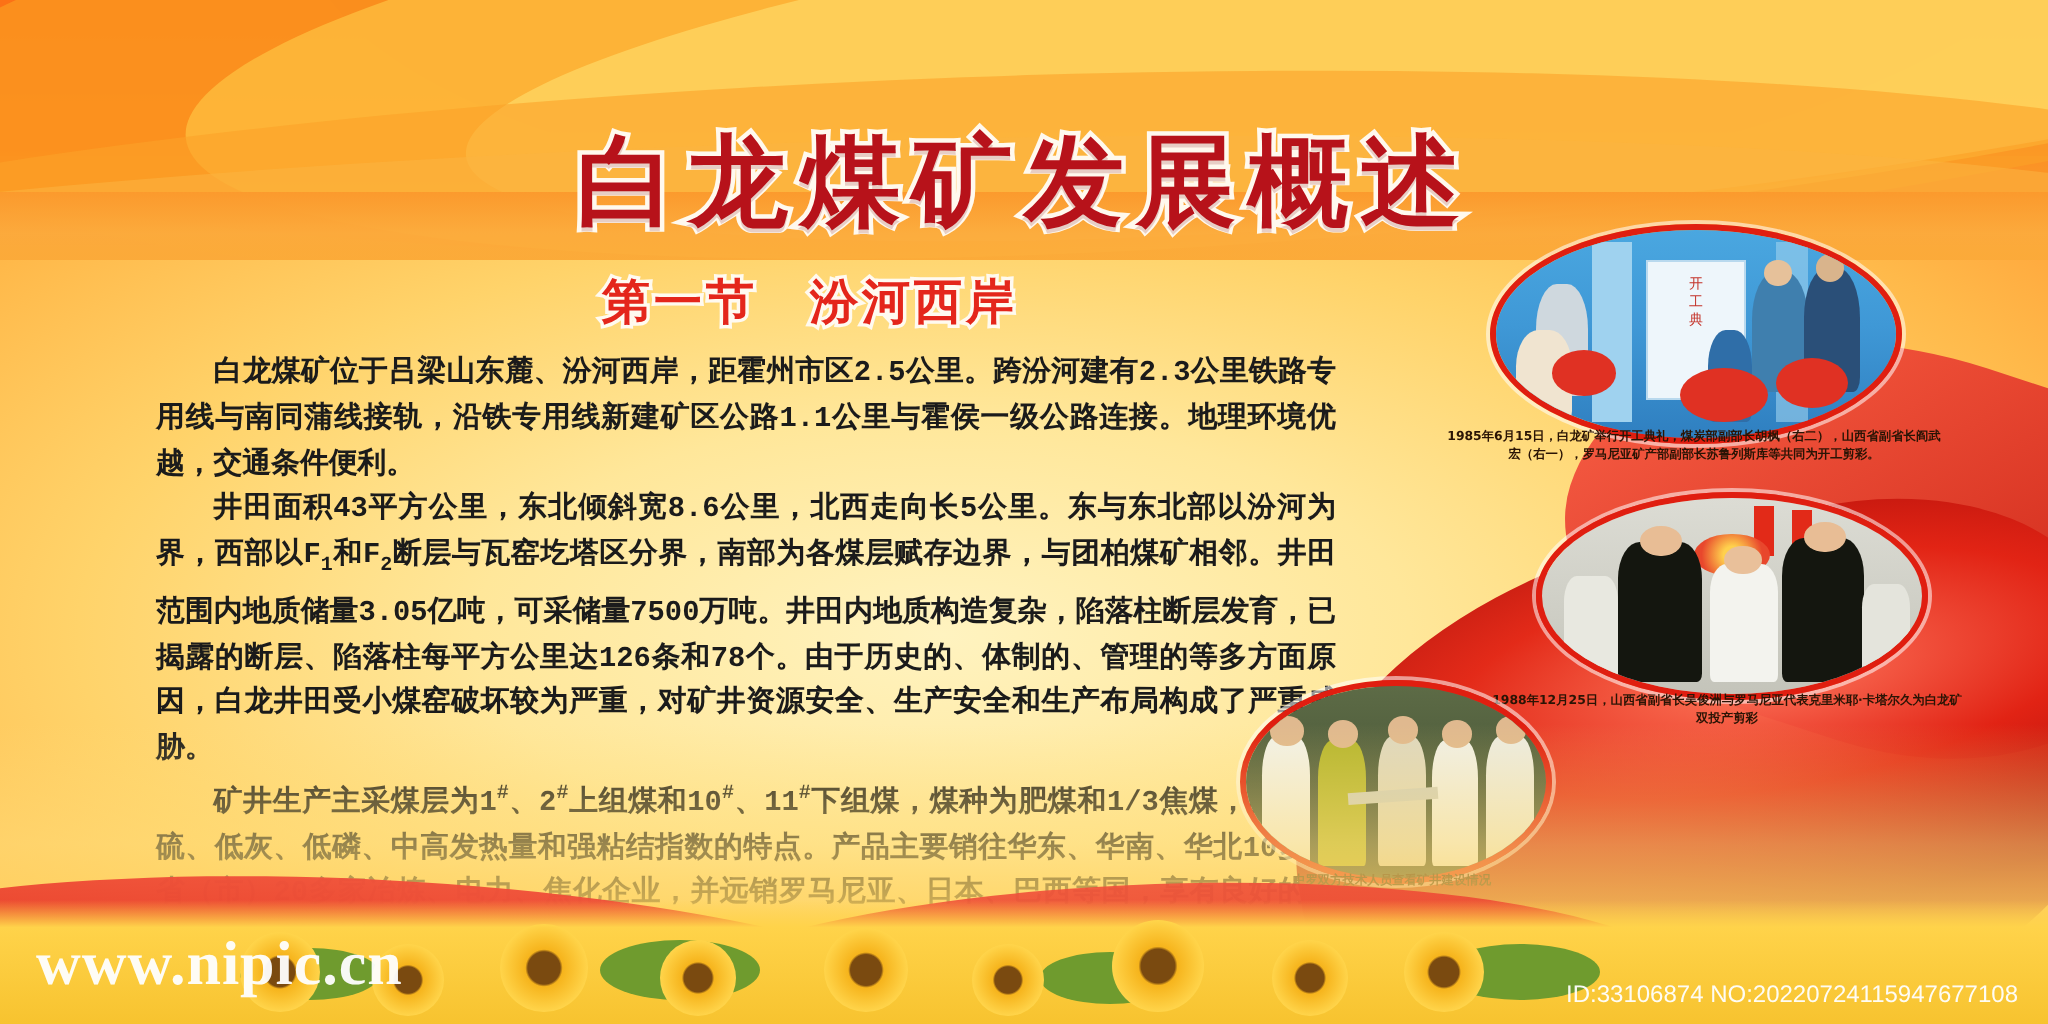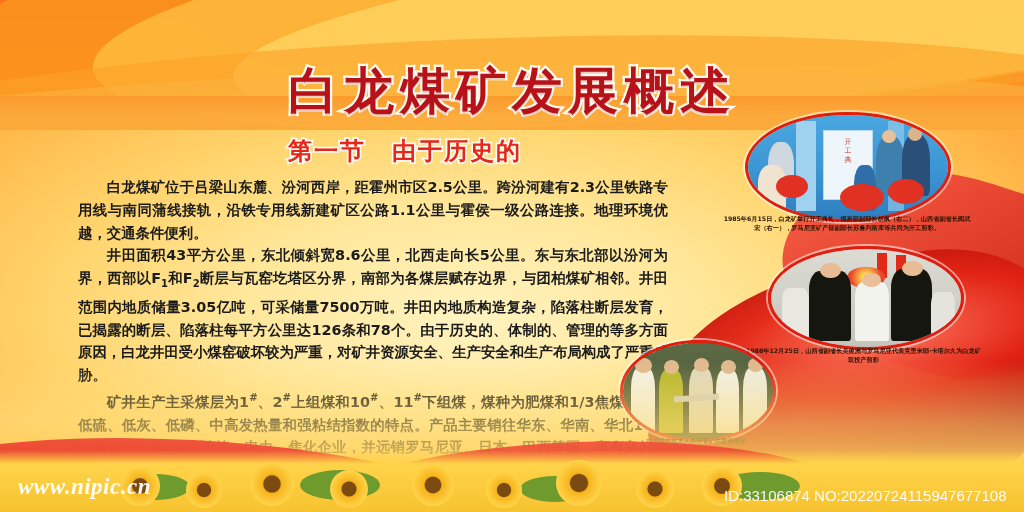--- a/index.html
+++ b/index.html
@@ -76,21 +76,21 @@
     paint-order:stroke fill;
   }
 
   
   .body-text{
     position:absolute;left:78px;top:176px;width:590px;
     font-family:"DejaVu Sans","Liberation Sans",sans-serif;
     font-size:14.4px;font-weight:bold;color:#1b1b1b;
     line-height:22.8px;text-align:justify;
   }
-  .body-text p{margin:0 0 0 0;text-indent:2em;}
+  .body-text p{margin:0 0 0 0;text-indent:2em;font-family:Liberation Mono, monospace;}
   .body-text p+p{margin-top:0px;}
   .sup{font-size:10px;vertical-align:super;}
   .sub{font-size:10px;vertical-align:sub;}
 
   
   .photo{
     position:absolute;border-radius:50%;
     border:3px solid #e01e10;
     box-shadow:0 0 0 2px rgba(255,255,255,.55);
     overflow:hidden;
@@ -163,26 +163,26 @@
   .watermark{
     position:absolute;left:18px;bottom:12px;display:flex;align-items:center;gap:9px;
   }
   .wm-cn{
     font-family:"DejaVu Sans","Liberation Sans",sans-serif;
     font-size:27px;font-weight:bold;color:#ffffff;letter-spacing:1px;
     -webkit-text-stroke:1px #d7a52a;paint-order:stroke fill;opacity:.95;
   }
   .wm-en{
     font-family:"Liberation Serif","DejaVu Serif",serif;
-    font-size:23px;font-style:italic;font-weight:bold;color:#ffffff;letter-spacing:.5px;opacity:.95;
+    font-size:31px;font-weight:bold;color:#ffffff;letter-spacing:.5px;opacity:.95;
   }
   .idbar{
-    position:absolute;right:0;bottom:8px;width:300px;text-align:left;
+    position:absolute;right:15px;bottom:8px;width:300px;text-align:right;
     font-family:"Liberation Sans","DejaVu Sans",sans-serif;
-    font-size:15px;color:#ffffff;opacity:.95;
+    font-size:12px;color:#ffffff;opacity:.95;
   }
 </style>
 </head>
 <body>
 
 <div id="poster">
 
   <div class="topband">
     <div class="deep"></div>
     <div class="swoosh sw5"></div>
@@ -191,21 +191,21 @@
     <div class="swoosh sw3"></div>
     <div class="swoosh sw4"></div>
     <div class="swoosh sw6"></div>
     <div class="swoosh sw7"></div>
     <div class="bandfade"></div>
   </div>
 
 
   <div class="maintitle">白龙煤矿发展概述</div>
 
-  <div class="sectitle">第一节　由于历史的</div>
+  <div class="sectitle">第一节　汾河西岸</div>
 
   <div class="body-text">
     <p><span>白龙煤矿位于吕梁山东麓、汾河西岸，距霍州市区2.5公里。跨汾河建有2.3公里铁路专用线与南同蒲线接轨，沿铁专用线新建矿区公路1.1公里与霍侯一级公路连接。地理环境优越，交通条件便利。</span></p>
     <p><span>井田面积43平方公里，东北倾斜宽8.6公里，北西走向长5公里。东与东北部以汾河为界，西部以F</span><span class="sub">1</span><span>和F</span><span class="sub">2</span><span>断层与瓦窑圪塔区分界，南部为各煤层赋存边界，与团柏煤矿相邻。井田范围内地质储量3.05亿吨，可采储量7500万吨。井田内地质构造复杂，陷落柱断层发育，已揭露的断层、陷落柱每平方公里达126条和78个。由于历史的、体制的、管理的等多方面原因，白龙井田受小煤窑破坏较为严重，对矿井资源安全、生产安全和生产布局构成了严重威胁。</span></p>
     <p><span>矿井生产主采煤层为1</span><span class="sup">#</span><span>、2</span><span class="sup">#</span><span>上组煤和10</span><span class="sup">#</span><span>、11</span><span class="sup">#</span><span>下组煤，煤种为肥煤和1/3焦煤，具有低硫、低灰、低磷、中高发热量和强粘结指数的特点。产品主要销往华东、华南、华北10多个省（市）20多家冶炼、电力、焦化企业，并远销罗马尼亚、日本、巴西等国，享有良好的市场信誉和国际声誉。</span></p>
   </div>
 
   <div class="redribbon2"></div>
   <div class="redribbon"></div>
 

